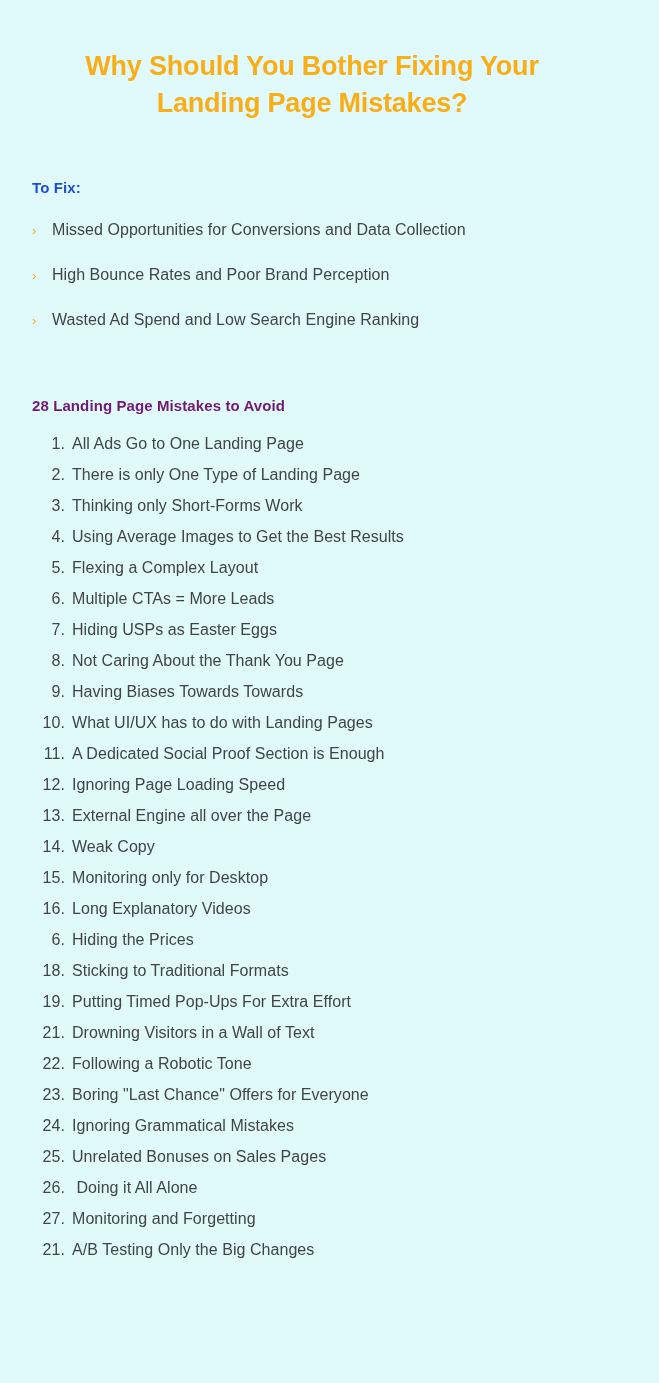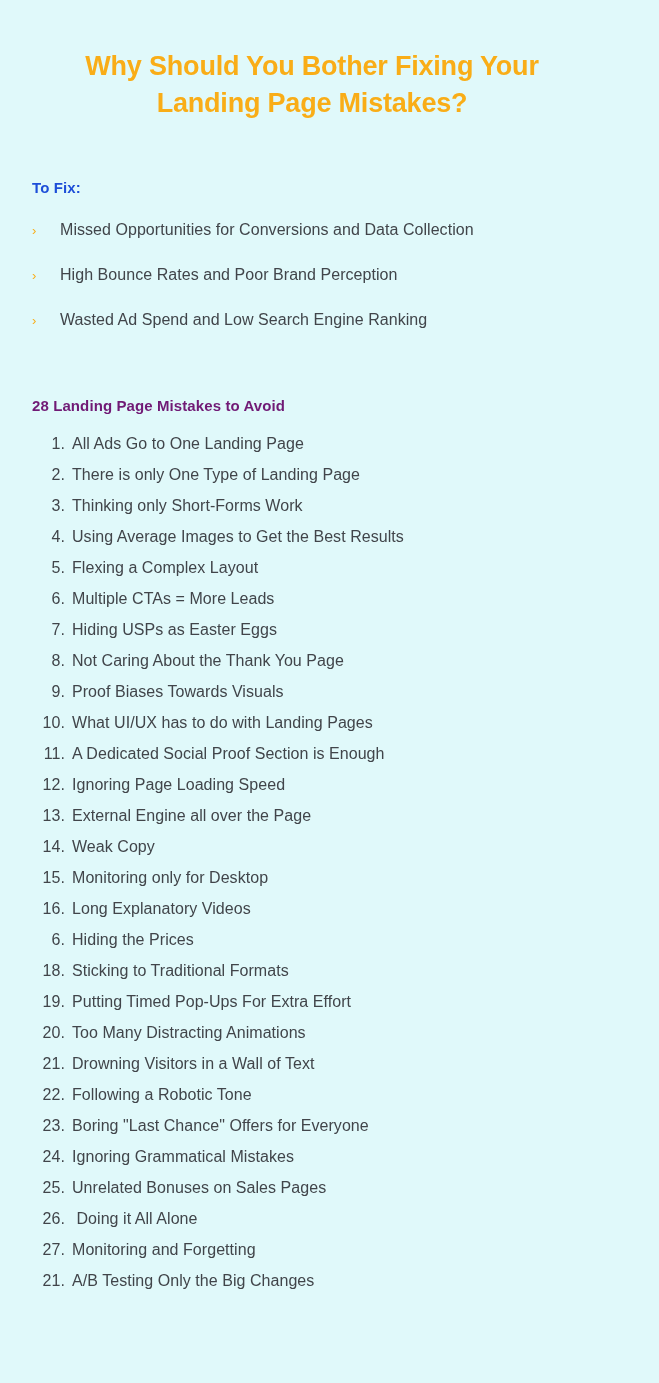--- a/index.html
+++ b/index.html
@@ -66,21 +66,20 @@
   .chev {
     color: #f9ad17;
     font-size: 13px;
     line-height: 1;
     width: 20px;
     flex: 0 0 20px;
     font-weight: normal;
   }
   .tofix-text {
     flex: 1;
-    margin-left: 8px;
   }
 
   
   .mistakes-section {
     margin-top: 68px;
     padding-left: 32px;
   }
   .mistakes-heading {
     font-size: 15px;
     font-weight: bold;
@@ -169,21 +168,21 @@
         <li class="mistake-item">
           <span class="m-num">7.</span>
           <span class="m-text">Hiding USPs as Easter Eggs</span>
         </li>
         <li class="mistake-item">
           <span class="m-num">8.</span>
           <span class="m-text">Not Caring About the Thank You Page</span>
         </li>
         <li class="mistake-item">
           <span class="m-num">9.</span>
-          <span class="m-text">Proof Biases Towards Visuals</span>
+          <span class="m-text">Having Biases Towards Towards</span>
         </li>
         <li class="mistake-item">
           <span class="m-num">10.</span>
           <span class="m-text">What UI/UX has to do with Landing Pages</span>
         </li>
         <li class="mistake-item">
           <span class="m-num">11.</span>
           <span class="m-text">A Dedicated Social Proof Section is Enough</span>
         </li>
         <li class="mistake-item">
@@ -212,24 +211,20 @@
         </li>
         <li class="mistake-item">
           <span class="m-num">18.</span>
           <span class="m-text">Sticking to Traditional Formats</span>
         </li>
         <li class="mistake-item">
           <span class="m-num">19.</span>
           <span class="m-text">Putting Timed Pop-Ups For Extra Effort</span>
         </li>
         <li class="mistake-item">
-          <span class="m-num">20.</span>
-          <span class="m-text">Too Many Distracting Animations</span>
-        </li>
-        <li class="mistake-item">
           <span class="m-num">21.</span>
           <span class="m-text">Drowning Visitors in a Wall of Text</span>
         </li>
         <li class="mistake-item">
           <span class="m-num">22.</span>
           <span class="m-text">Following a Robotic Tone</span>
         </li>
         <li class="mistake-item">
           <span class="m-num">23.</span>
           <span class="m-text">Boring "Last Chance" Offers for Everyone</span>

